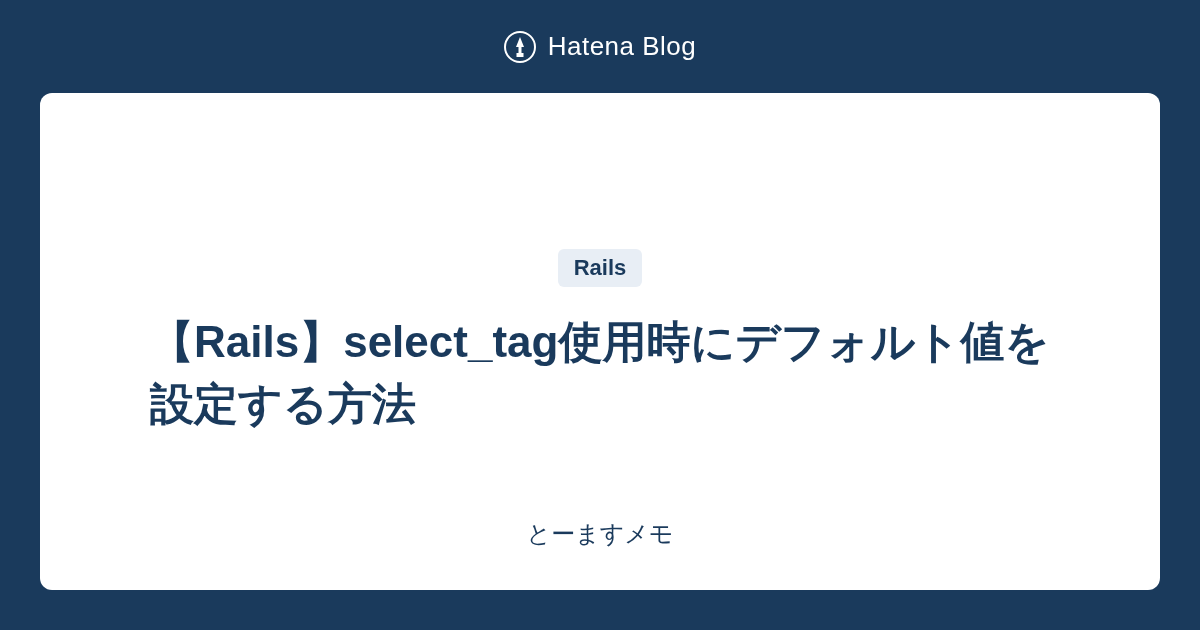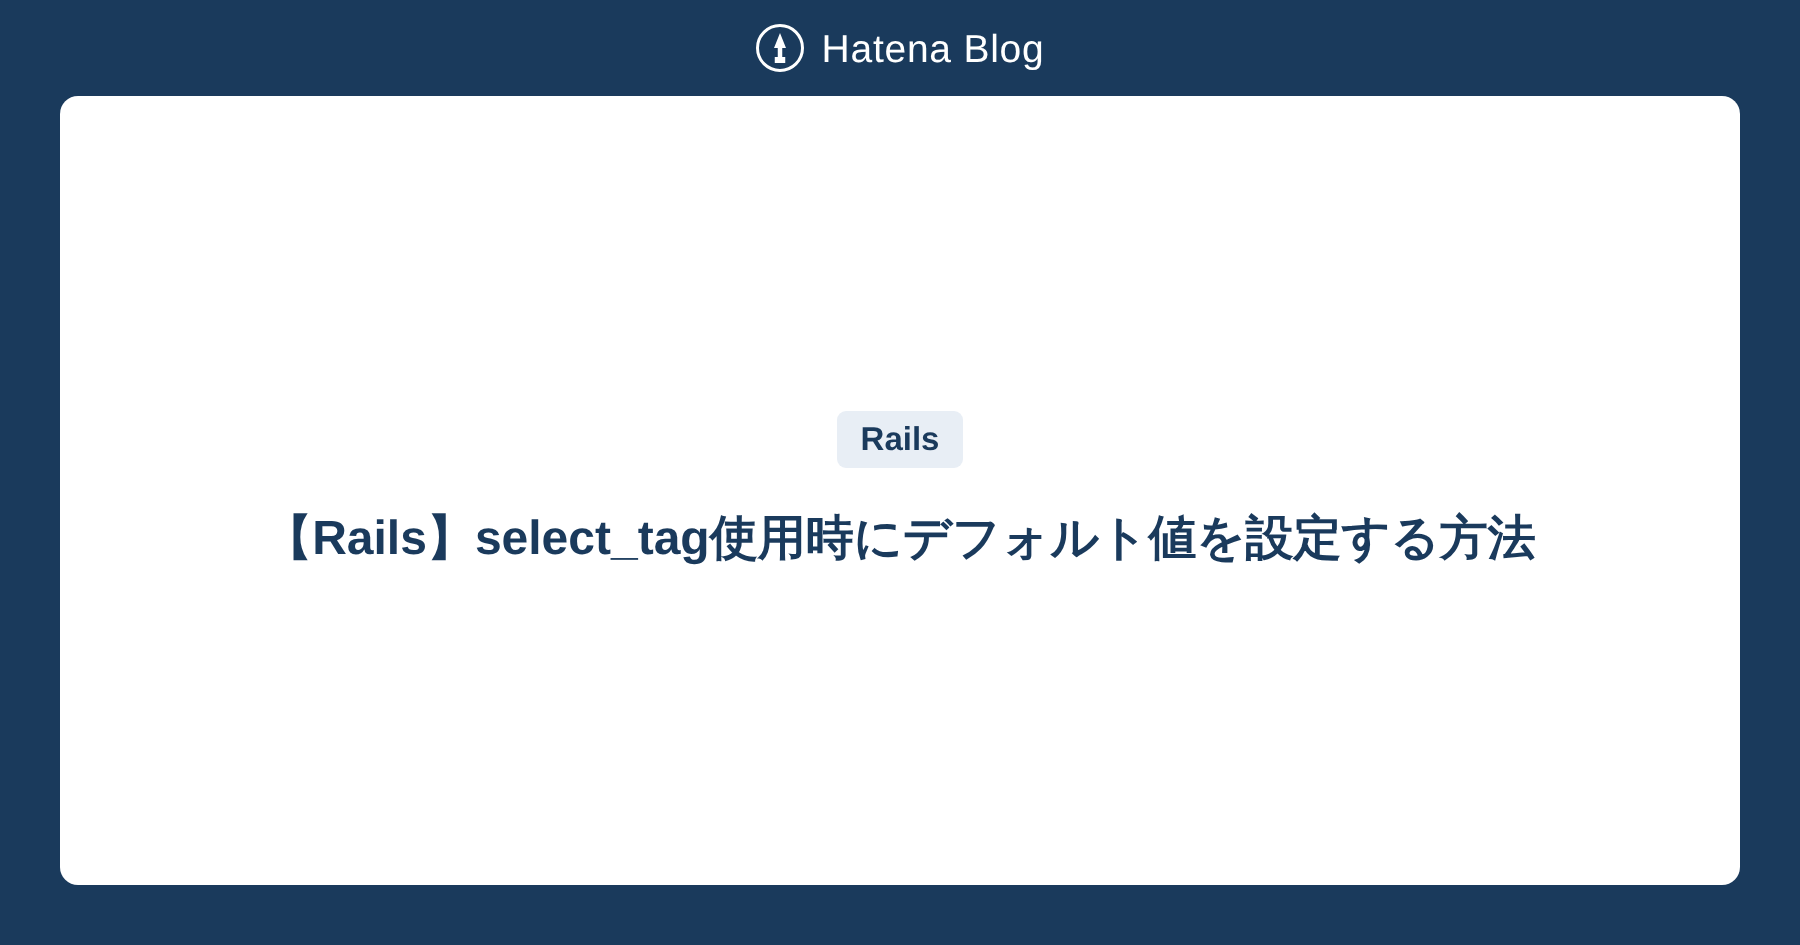--- a/index.html
+++ b/index.html
@@ -9,21 +9,21 @@
     }
     body {
       width: 1200px;
       height: 630px;
       background: #1a3a5c;
       font-family: -apple-system, BlinkMacSystemFont, "Segoe UI", "Helvetica Neue", "Hiragino Sans", "Hiragino Kaku Gothic ProN", "Yu Gothic", sans-serif;
       display: flex;
       flex-direction: column;
     }
     .header {
-      height: 64px;
+      height: 93px;
       display: flex;
       align-items: center;
       justify-content: center;
       gap: 12px;
     }
     .logo-icon {
       width: 32px;
       height: 32px;
       border: 2.5px solid #ffffff;
       border-radius: 50%;
@@ -62,21 +62,21 @@
     .tag {
       background: #e8eef5;
       color: #1a3a5c;
       font-size: 22px;
       font-weight: 600;
       padding: 6px 16px;
       border-radius: 6px;
     }
     .title {
       color: #1a3a5c;
-      font-size: 32px;
+      font-size: 44px;
       font-weight: 700;
       text-align: left;
       line-height: 1.4;
       max-width: 900px;
     }
     .subtitle {
       color: #1a3a5c;
       font-size: 24px;
       font-weight: 400;
       position: absolute;
@@ -93,13 +93,14 @@
     </svg>
   </span>
   <span class="logo-text">Hatena Blog</span>
 </div>
 
 <div class="card">
   <div class="tags">
     <span class="tag">Rails</span>
   </div>
   <h1 class="title">【Rails】select_tag使用時にデフォルト値を設定する方法</h1>
+  <div class="subtitle">とーますメモ</div>
 </div>
 
 </body></html>

